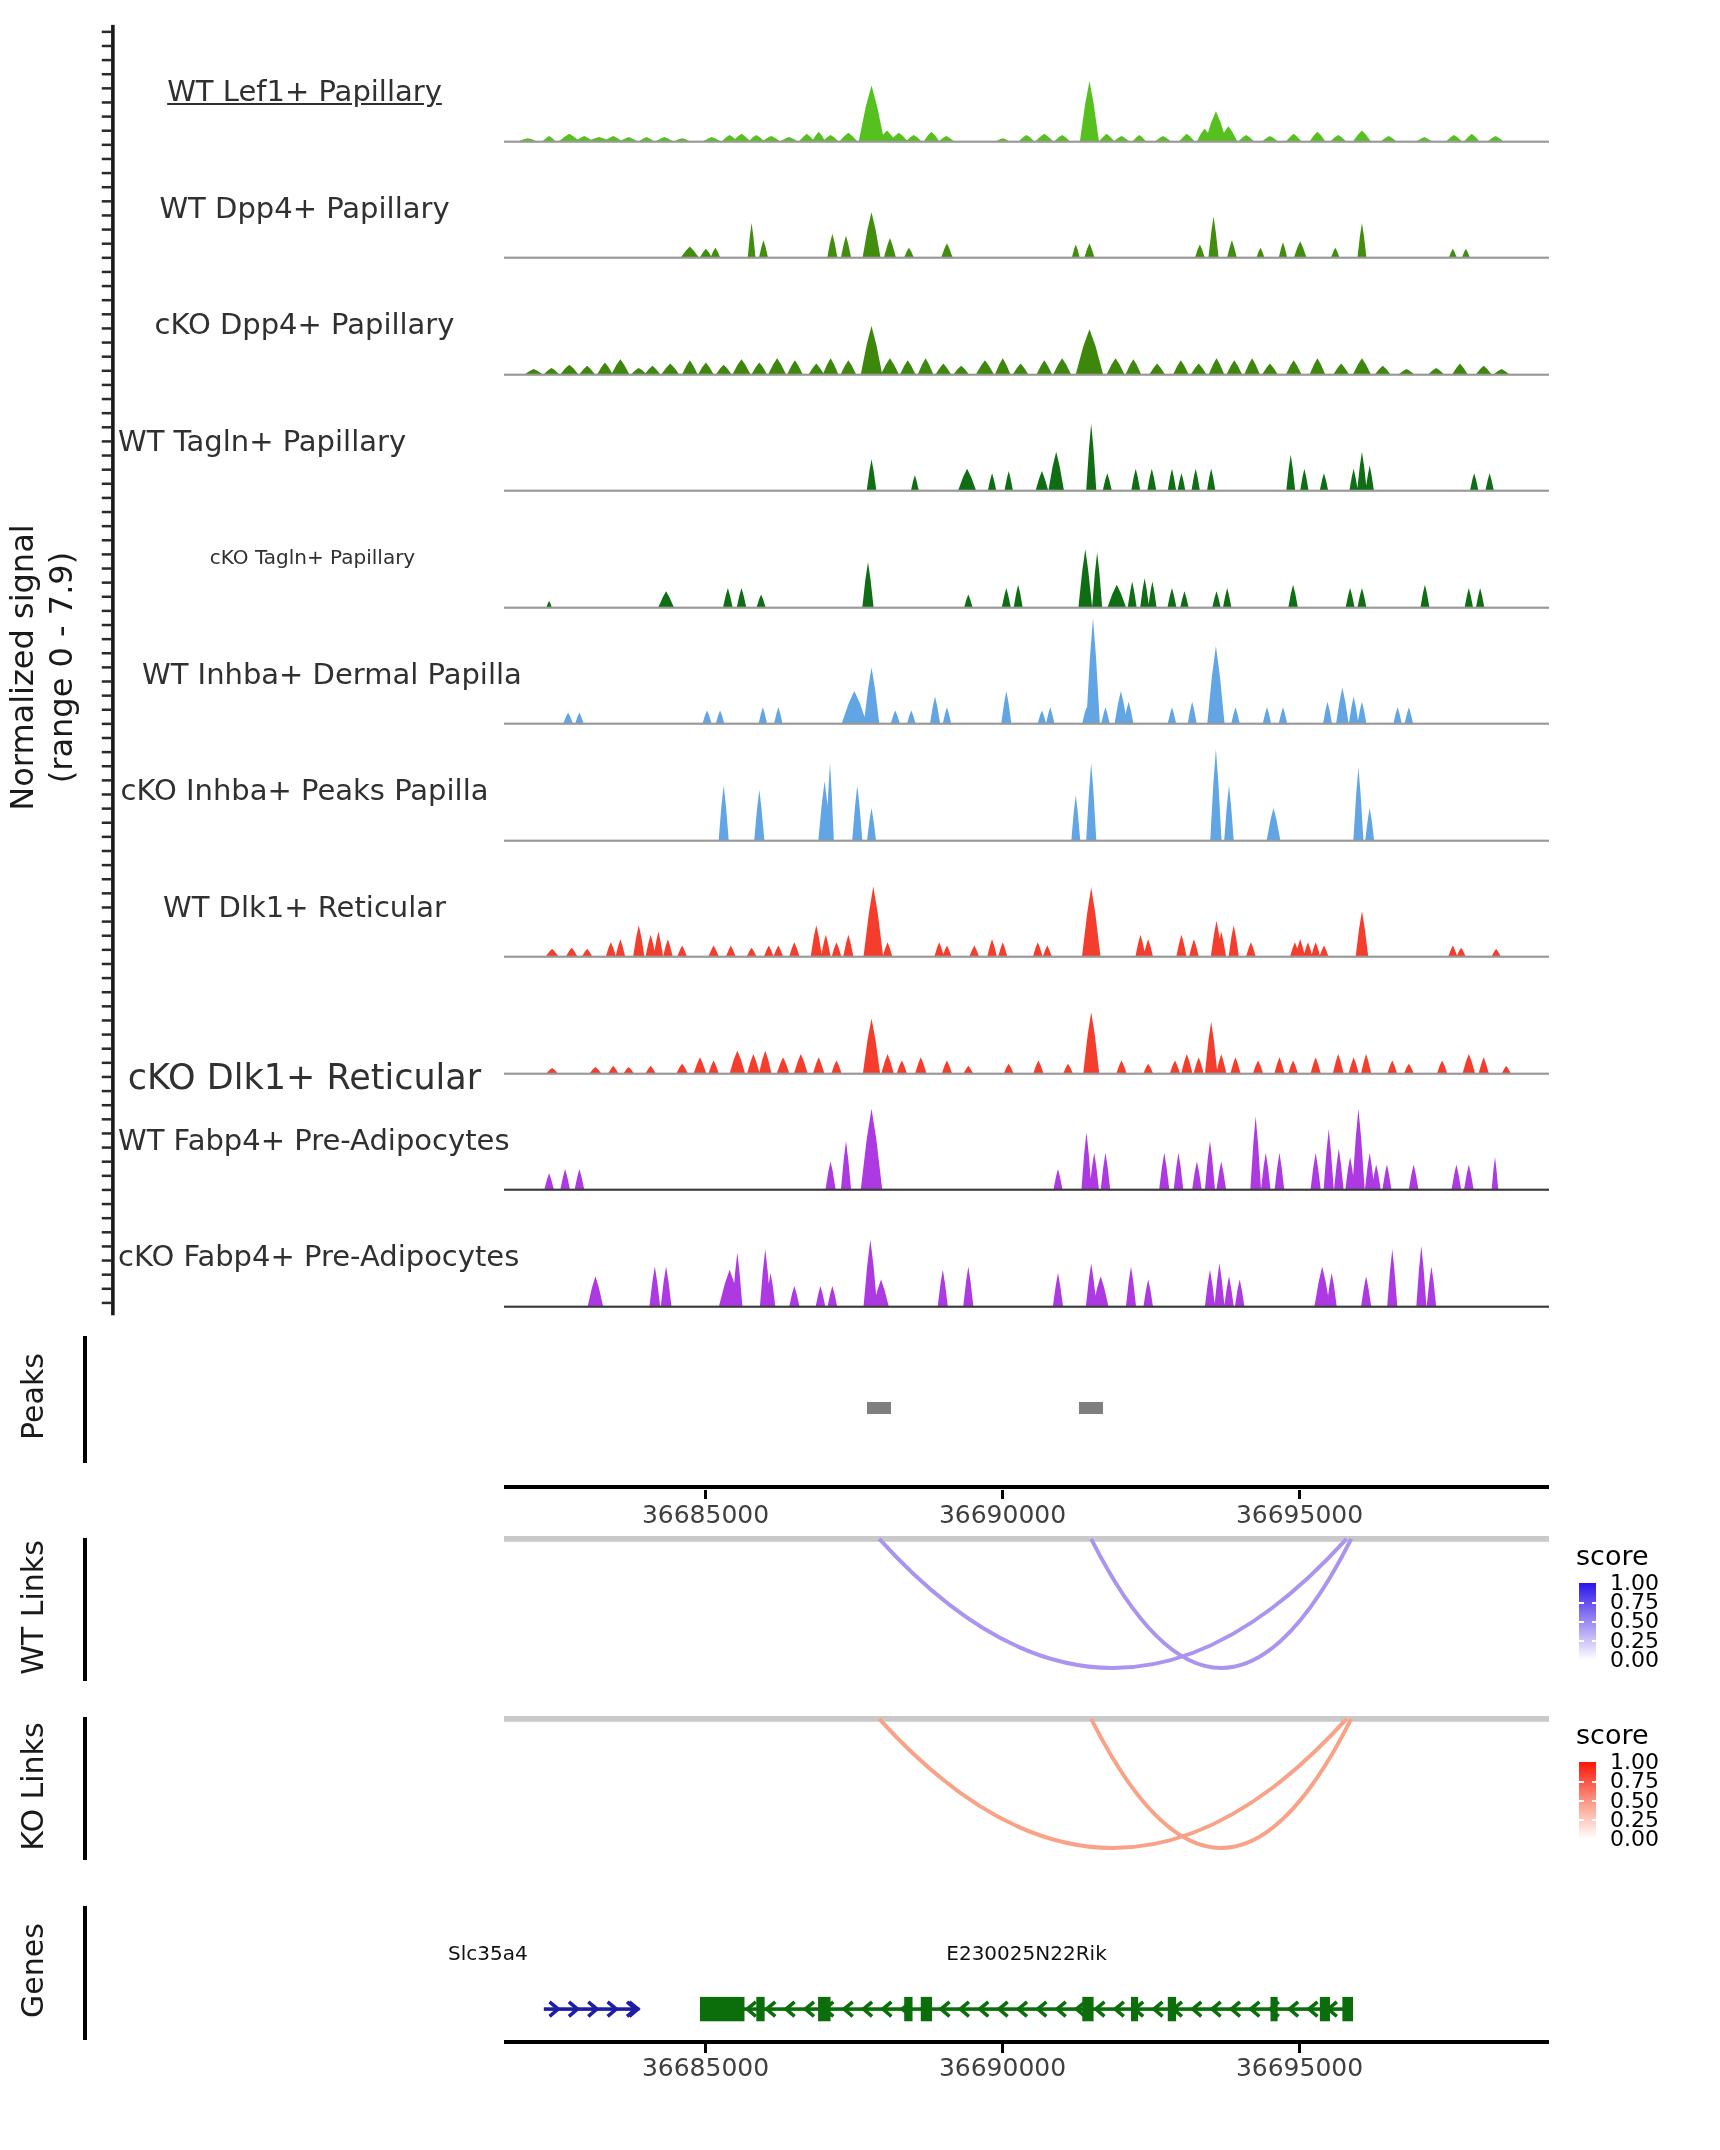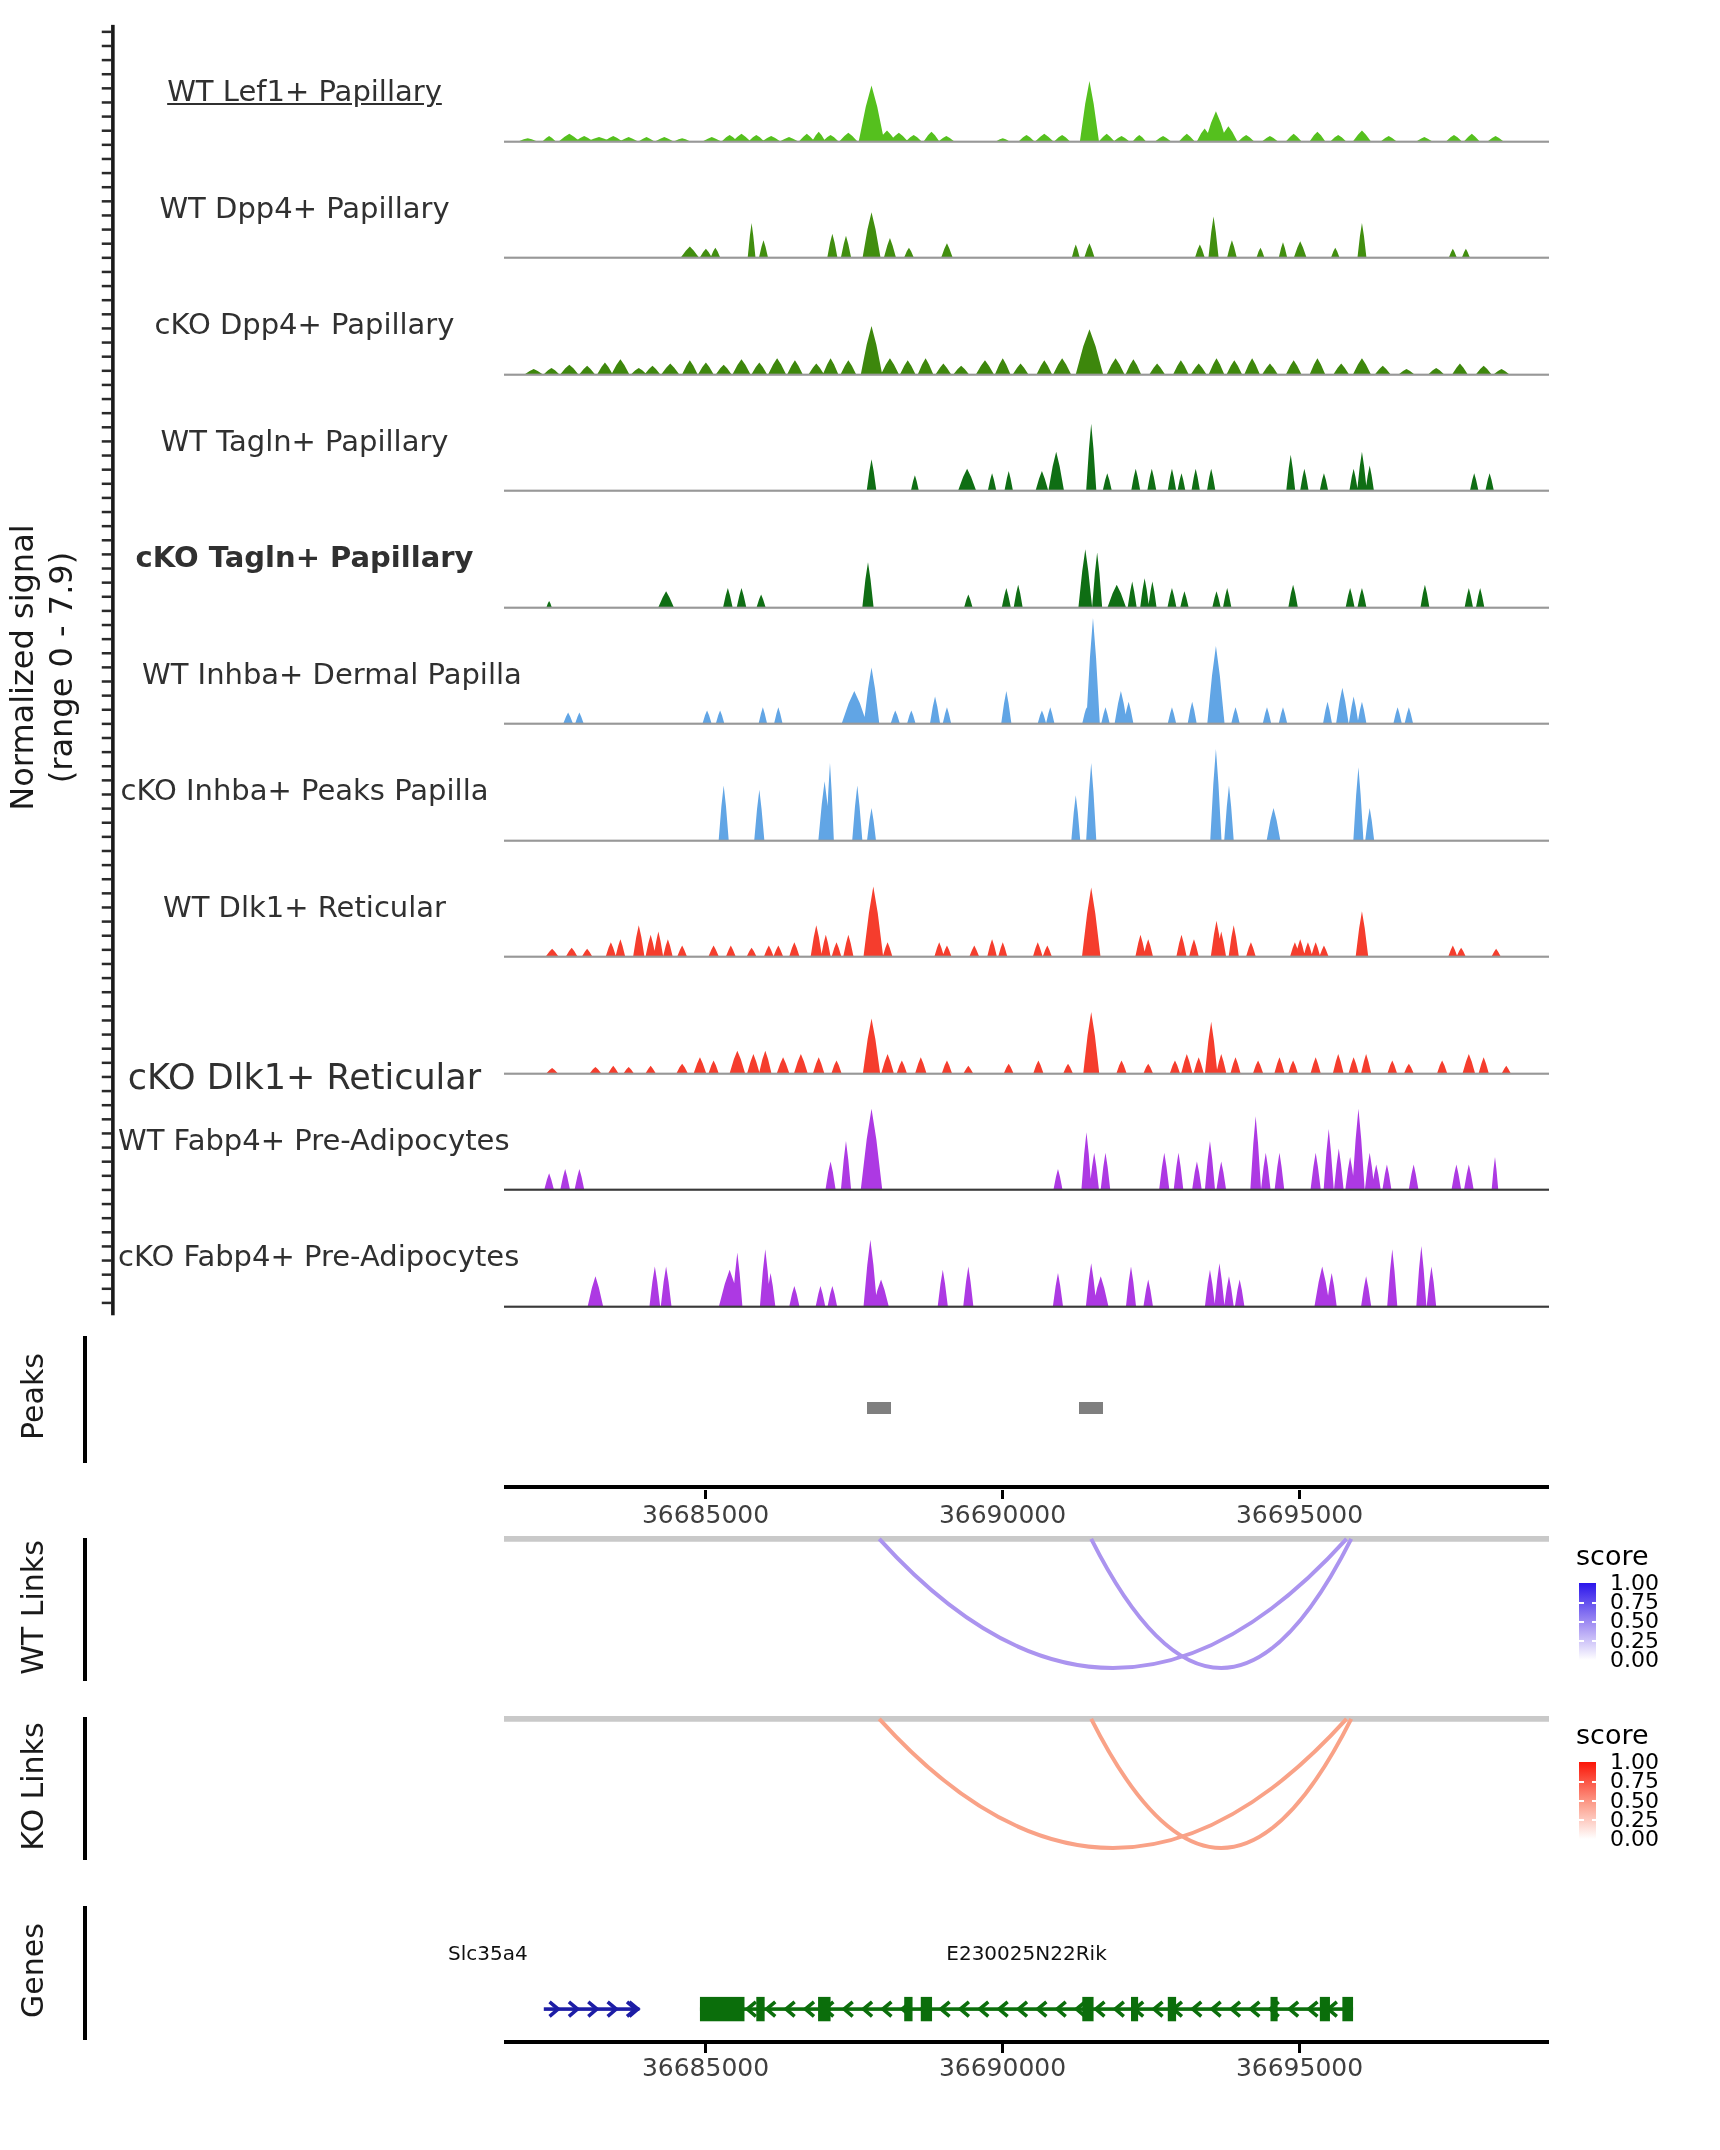--- a/index.html
+++ b/index.html
@@ -121,26 +121,26 @@
       <div style="position: absolute; left: 118px; top: 190px; width: 373px; text-align: center; font-size: 29px; line-height: 37px; color: rgb(48, 48, 48); white-space: nowrap;">WT Dpp4+ Papillary</div>
       <svg width="1045" height="112" viewBox="0 0 1457 156" style="position: absolute; left: 504px; top: 149px; overflow: visible;">
         <path d="M246.7,151 L253.5,141.7 L259.1,136 L264.7,141.7 L271.5,151 Z M273.2,151 L277.7,143.6 L281.5,139 L285.2,143.6 L289.7,151 Z M288.1,151 L291.7,142.6 L294.7,137.5 L297.7,142.6 L301.3,151 Z M339.8,151 L342.8,121.2 L345.2,103 L347.6,121.2 L350.6,151 Z M355.6,151 L359,136.1 L361.8,127 L364.6,136.1 L368,151 Z M450.8,151 L454.6,130.5 L457.8,118 L461,130.5 L464.8,151 Z M469.8,151 L473.7,132.4 L476.8,121 L480,132.4 L483.9,151 Z M500,151 L506.8,111.9 L512.4,88 L518,111.9 L524.9,151 Z M529.8,151 L534.4,134.3 L538.1,124 L541.8,134.3 L546.4,151 Z M558,151 L561.6,142.6 L564.6,137.5 L567.6,142.6 L571.2,151 Z M609.7,151 L614,138.9 L617.6,131.5 L621.1,138.9 L625.4,151 Z M791.8,151 L794.8,139.8 L797.2,133 L799.6,139.8 L802.6,151 Z M809.2,151 L813.1,138.9 L816.3,131.5 L819.4,138.9 L823.3,151 Z M963.6,151 L967.2,139.8 L970.2,133 L973.2,139.8 L976.9,151 Z M982.2,151 L986.1,115.7 L989.3,94 L992.4,115.7 L996.3,151 Z M1008.3,151 L1012,136.1 L1014.9,127 L1017.9,136.1 L1021.6,151 Z M1049.3,151 L1052.2,142.6 L1054.7,137.5 L1057.1,142.6 L1060.1,151 Z M1080.3,151 L1083.5,138 L1086.1,130 L1088.7,138 L1091.9,151 Z M1101.4,151 L1106.2,137.1 L1110.1,128.5 L1114,137.1 L1118.8,151 Z M1153.2,151 L1156.4,142.6 L1159,137.5 L1161.6,142.6 L1164.8,151 Z M1190,151 L1193.4,121.2 L1196.2,103 L1199,121.2 L1202.4,151 Z M1317.5,151 L1320.5,143.6 L1322.9,139 L1325.3,143.6 L1328.3,151 Z M1335.7,151 L1338.7,143.6 L1341.1,139 L1343.5,143.6 L1346.5,151 Z " fill="#418e0f"></path>
         <rect x="0" y="150" width="1457" height="3" fill="#989898"></rect>
       </svg>
       <div style="position: absolute; left: 118px; top: 306px; width: 373px; text-align: center; font-size: 29px; line-height: 37px; color: rgb(48, 48, 48); white-space: nowrap;">cKO Dpp4+ Papillary</div>
       <svg width="1045" height="112" viewBox="0 0 1457 156" style="position: absolute; left: 504px; top: 266px; overflow: visible;">
         <path d="M29,151 L35.8,146.4 L41.4,143.5 L47,146.4 L53.8,151 Z M55.5,151 L61.4,145.4 L66.2,142 L71.1,145.4 L77,151 Z M78.6,151 L85.5,142.6 L91.1,137.5 L96.7,142.6 L103.5,151 Z M105.1,151 L111.1,143.6 L115.9,139 L120.7,143.6 L126.7,151 Z M130,151 L135.9,140.8 L140.7,134.5 L145.6,140.8 L151.5,151 Z M149.8,151 L156.7,138 L162.3,130 L167.8,138 L174.7,151 Z M177.2,151 L183.1,145.4 L187.9,142 L192.8,145.4 L198.7,151 Z M196.2,151 L202.1,143.6 L207,139 L211.8,143.6 L217.7,151 Z M219.4,151 L226.2,141.7 L231.8,136 L237.4,141.7 L244.2,151 Z M248.4,151 L254.3,138.9 L259.1,131.5 L264,138.9 L269.9,151 Z M270.7,151 L276.6,140.8 L281.5,134.5 L286.3,140.8 L292.2,151 Z M295.5,151 L301.5,142.6 L306.3,137.5 L311.1,142.6 L317.1,151 Z M318.7,151 L325.5,138 L331.1,130 L336.7,138 L343.6,151 Z M345.2,151 L351.1,140.8 L356,134.5 L360.8,140.8 L366.7,151 Z M368.4,151 L375.2,137.1 L380.8,128.5 L386.4,137.1 L393.2,151 Z M394.9,151 L400.8,138.9 L405.6,131.5 L410.5,138.9 L416.4,151 Z M424.7,151 L430.6,141.7 L435.4,136 L440.3,141.7 L446.2,151 Z M444.6,151 L450.5,137.1 L455.3,128.5 L460.2,137.1 L466.1,151 Z M469.4,151 L475.3,138.9 L480.1,131.5 L485,138.9 L490.9,151 Z M497.5,151 L505.7,109.2 L512.4,83.5 L519.1,109.2 L527.3,151 Z M525.7,151 L532.5,137.1 L538.1,128.5 L543.7,137.1 L550.5,151 Z M552.2,151 L558.1,138.9 L562.9,131.5 L567.8,138.9 L573.7,151 Z M577,151 L582.9,137.1 L587.8,128.5 L592.6,137.1 L598.5,151 Z M601.8,151 L607.8,141.7 L612.6,136 L617.4,141.7 L623.4,151 Z M626.7,151 L632.6,143.6 L637.4,139 L642.3,143.6 L648.2,151 Z M658.1,151 L665,138.9 L670.6,131.5 L676.1,138.9 L683,151 Z M684.6,151 L690.5,137.1 L695.4,128.5 L700.2,137.1 L706.1,151 Z M709.5,151 L715.4,141.7 L720.2,136 L725.1,141.7 L731,151 Z M742.6,151 L748.5,138.9 L753.3,131.5 L758.2,138.9 L764.1,151 Z M765.8,151 L772.6,137.1 L778.2,128.5 L783.8,137.1 L790.6,151 Z M797.2,151 L807.7,111.9 L816.3,88 L824.8,111.9 L835.3,151 Z M840.3,151 L847.1,137.1 L852.7,128.5 L858.3,137.1 L865.1,151 Z M866.7,151 L872.7,138 L877.5,130 L882.4,138 L888.3,151 Z M899.9,151 L905.8,141.7 L910.6,136 L915.5,141.7 L921.4,151 Z M933,151 L938.9,138.9 L943.7,131.5 L948.6,138.9 L954.5,151 Z M957.8,151 L963.7,141.7 L968.6,136 L973.4,141.7 L979.3,151 Z M982.6,151 L988.6,137.1 L993.4,128.5 L998.3,137.1 L1004.2,151 Z M1007.5,151 L1013.4,138.9 L1018.2,131.5 L1023.1,138.9 L1029,151 Z M1032.3,151 L1038.2,137.1 L1043.1,128.5 L1047.9,137.1 L1053.8,151 Z M1057.2,151 L1063.1,141.7 L1067.9,136 L1072.8,141.7 L1078.7,151 Z M1090.3,151 L1096.2,138.9 L1101,131.5 L1105.9,138.9 L1111.8,151 Z M1123.4,151 L1129.3,137.1 L1134.1,128.5 L1139,137.1 L1144.9,151 Z M1156.5,151 L1162.4,141.7 L1167.3,136 L1172.1,141.7 L1178,151 Z M1183.8,151 L1190.6,137.1 L1196.2,128.5 L1201.8,137.1 L1208.6,151 Z M1214.4,151 L1220.4,143.6 L1225.2,139 L1230,143.6 L1236,151 Z M1247.6,151 L1253.5,146.4 L1258.3,143.5 L1263.2,146.4 L1269.1,151 Z M1288.9,151 L1294.9,145.4 L1299.7,142 L1304.6,145.4 L1310.5,151 Z M1322.1,151 L1328,141.7 L1332.8,136 L1337.7,141.7 L1343.6,151 Z M1355.2,151 L1361.1,143.6 L1365.9,139 L1370.8,143.6 L1376.7,151 Z M1380,151 L1385.9,146.4 L1390.8,143.5 L1395.6,146.4 L1401.5,151 Z " fill="#3d870c"></path>
         <rect x="0" y="150" width="1457" height="3" fill="#989898"></rect>
       </svg>
-      <div style="position: absolute; left: 118px; top: 423px; width: 373px; text-align: center; font-size: 29px; line-height: 37px; color: rgb(48, 48, 48); white-space: nowrap;">WT Tagln+ Papillary</div>
+      <div style="position: absolute; left: 118px; top: 423px; width: 373px; text-align: left; font-size: 29px; line-height: 37px; color: rgb(48, 48, 48); white-space: nowrap;">WT Tagln+ Papillary</div>
       <svg width="1045" height="112" viewBox="0 0 1457 156" style="position: absolute; left: 504px; top: 382px; overflow: visible;">
         <path d="M505.8,151 L509.5,124 L512.4,107.5 L515.4,124 L519.1,151 Z M567.5,151 L570.4,138 L572.9,130 L575.3,138 L578.2,151 Z M633.3,151 L640.1,132.4 L645.7,121 L651.3,132.4 L658.1,151 Z M674.7,151 L677.9,136.1 L680.5,127 L683.1,136.1 L686.3,151 Z M697.9,151 L701.1,134.3 L703.7,124 L706.3,134.3 L709.5,151 Z M741.3,151 L746.1,134.3 L750,124 L753.9,134.3 L758.7,151 Z M759.1,151 L765,117.5 L769.9,97 L774.7,117.5 L780.7,151 Z M811.7,151 L815.6,93.3 L818.7,58 L821.9,93.3 L825.8,151 Z M834.9,151 L838.3,136.1 L841.1,127 L843.9,136.1 L847.3,151 Z M874.6,151 L878,132.4 L880.8,121 L883.6,132.4 L887,151 Z M897,151 L900.4,132.4 L903.2,121 L906,132.4 L909.4,151 Z M925.5,151 L928.7,132.4 L931.3,121 L933.9,132.4 L937.1,151 Z M939.2,151 L942.1,136.1 L944.6,127 L947,136.1 L949.9,151 Z M958.6,151 L961.8,132.4 L964.4,121 L967,132.4 L970.2,151 Z M980.2,151 L983.4,132.4 L986,121 L988.6,132.4 L991.8,151 Z M1090.7,151 L1094.1,120.3 L1096.9,101.5 L1099.7,120.3 L1103.1,151 Z M1110.1,151 L1113.3,132.4 L1115.9,121 L1118.5,132.4 L1121.7,151 Z M1137.5,151 L1140.6,136.1 L1143.2,127 L1145.9,136.1 L1149,151 Z M1178.8,151 L1182,132.4 L1184.6,121 L1187.2,132.4 L1190.4,151 Z M1189.6,151 L1193.2,117.5 L1196.2,97 L1199.2,117.5 L1202.9,151 Z M1201.2,151 L1204.4,129.6 L1207,116.5 L1209.6,129.6 L1212.8,151 Z M1346.9,151 L1350.1,136.1 L1352.7,127 L1355.3,136.1 L1358.5,151 Z M1368.4,151 L1371.6,136.1 L1374.2,127 L1376.8,136.1 L1380,151 Z " fill="#0f6e14"></path>
         <rect x="0" y="150" width="1457" height="3" fill="#989898"></rect>
       </svg>
-      <div style="position: absolute; left: 118px; top: 539px; width: 373px; text-align: center; font-size: 29px; line-height: 37px; color: rgb(48, 48, 48); white-space: nowrap; font-weight: bold;">cKO Tagln+ Papillary</div>
+      <div style="position: absolute; left: 126px; top: 539px; width: 373px; text-align: center; font-size: 20px; line-height: 37px; color: rgb(48, 48, 48); white-space: nowrap;">cKO Tagln+ Papillary</div>
       <svg width="1045" height="112" viewBox="0 0 1457 156" style="position: absolute; left: 504px; top: 499px; overflow: visible;">
         <path d="M59.2,151 L61.2,145.4 L62.9,142 L64.6,145.4 L66.6,151 Z M215.2,151 L221.2,137.1 L226,128.5 L230.8,137.1 L236.8,151 Z M305.5,151 L309.1,134.3 L312.1,124 L315.1,134.3 L318.7,151 Z M324.5,151 L328.2,134.3 L331.1,124 L334.1,134.3 L337.8,151 Z M352.2,151 L355.7,139.8 L358.5,133 L361.2,139.8 L364.7,151 Z M499.6,151 L503.9,111.9 L507.5,88 L511,111.9 L515.3,151 Z M641.6,151 L644.8,139.8 L647.4,133 L650,139.8 L653.2,151 Z M694.1,151 L697.6,134.3 L700.4,124 L703.1,134.3 L706.6,151 Z M710.7,151 L714.1,131.5 L716.9,119.5 L719.7,131.5 L723.1,151 Z M800.9,151 L806.2,100.8 L810.5,70 L814.7,100.8 L820,151 Z M820,151 L823.8,103.6 L827,74.5 L830.2,103.6 L834,151 Z M841.5,151 L848.6,131.5 L854.3,119.5 L860.1,131.5 L867.2,151 Z M869.6,151 L873.1,128.7 L875.9,115 L878.6,128.7 L882.1,151 Z M887,151 L890.4,125.9 L893.2,110.5 L896,125.9 L899.4,151 Z M898.2,151 L901.4,128.7 L904,115 L906.6,128.7 L909.8,151 Z M925.1,151 L928.5,134.3 L931.3,124 L934.1,134.3 L937.5,151 Z M942.9,151 L946.1,137.1 L948.7,128.5 L951.3,137.1 L954.5,151 Z M987.6,151 L990.8,137.1 L993.4,128.5 L996,137.1 L999.2,151 Z M1002.5,151 L1005.7,134.3 L1008.3,124 L1010.9,134.3 L1014.1,151 Z M1093.6,151 L1097.2,131.5 L1100.2,119.5 L1103.2,131.5 L1106.8,151 Z M1173.5,151 L1176.9,134.3 L1179.7,124 L1182.5,134.3 L1185.9,151 Z M1190,151 L1193.4,134.3 L1196.2,124 L1199,134.3 L1202.4,151 Z M1277.8,151 L1281.2,131.5 L1284,119.5 L1286.8,131.5 L1290.2,151 Z M1339.4,151 L1342.6,134.3 L1345.2,124 L1347.8,134.3 L1351,151 Z M1355.2,151 L1358.4,134.3 L1361,124 L1363.6,134.3 L1366.8,151 Z " fill="#0f6e14"></path>
         <rect x="0" y="150" width="1457" height="3" fill="#989898"></rect>
       </svg>
       <div style="position: absolute; left: 118px; top: 656px; width: 373px; text-align: center; font-size: 29px; line-height: 37px; color: rgb(48, 48, 48); white-space: nowrap; margin-left: 24px;">WT Inhba+ Dermal Papilla</div>
       <svg width="1045" height="112" viewBox="0 0 1457 156" style="position: absolute; left: 504px; top: 615px; overflow: visible;">
         <path d="M82.8,151 L86.4,141.7 L89.4,136 L92.4,141.7 L96,151 Z M99.3,151 L102.5,141.7 L105.1,136 L107.7,141.7 L110.9,151 Z M276.9,151 L280.3,139.8 L283.1,133 L285.9,139.8 L289.3,151 Z M295.5,151 L298.7,139.8 L301.3,133 L303.9,139.8 L307.1,151 Z M355.1,151 L358.3,137.1 L360.9,128.5 L363.5,137.1 L366.7,151 Z M376.7,151 L379.9,137.1 L382.5,128.5 L385.1,137.1 L388.3,151 Z M471,151 L480.6,123.1 L488.4,106 L496.2,123.1 L505.8,151 Z M501.7,151 L507.6,102.6 L512.4,73 L517.3,102.6 L523.2,151 Z M539.3,151 L542.8,139.8 L545.5,133 L548.3,139.8 L551.8,151 Z M562.1,151 L565.3,139.8 L567.9,133 L570.5,139.8 L573.7,151 Z M594,151 L597.8,127.8 L601,113.5 L604.2,127.8 L608,151 Z M611.8,151 L615,137.1 L617.6,128.5 L620.2,137.1 L623.4,151 Z M693.3,151 L697.2,123.1 L700.4,106 L703.5,123.1 L707.4,151 Z M744.2,151 L747.4,139.8 L750,133 L752.6,139.8 L755.8,151 Z M755.8,151 L759,137.1 L761.6,128.5 L764.2,137.1 L767.4,151 Z M806.3,151 L809.5,137.1 L812.1,128.5 L814.7,137.1 L817.9,151 Z M811.7,151 L816.9,59.9 L821.2,4 L825.5,59.9 L830.7,151 Z M832.8,151 L836,137.1 L838.6,128.5 L841.2,137.1 L844.4,151 Z M851.4,151 L856.2,123.1 L860.1,106 L864,123.1 L868.8,151 Z M864.3,151 L867.9,132.4 L870.9,121 L873.9,132.4 L877.5,151 Z M925.5,151 L928.7,137.1 L931.3,128.5 L933.9,137.1 L937.1,151 Z M953.3,151 L956.7,132.4 L959.5,121 L962.3,132.4 L965.7,151 Z M980.6,151 L987.2,84 L992.6,43 L998,84 L1004.6,151 Z M1014.1,151 L1017.3,137.1 L1019.9,128.5 L1022.5,137.1 L1025.7,151 Z M1058,151 L1061.2,137.1 L1063.8,128.5 L1066.4,137.1 L1069.6,151 Z M1080.3,151 L1083.5,137.1 L1086.1,128.5 L1088.7,137.1 L1091.9,151 Z M1142,151 L1145.4,132.4 L1148.2,121 L1151,132.4 L1154.4,151 Z M1160.2,151 L1165,120.3 L1168.9,101.5 L1172.8,120.3 L1177.6,151 Z M1178,151 L1181.7,127.8 L1184.6,113.5 L1187.6,127.8 L1191.3,151 Z M1190,151 L1193.4,132.4 L1196.2,121 L1199,132.4 L1202.4,151 Z M1240.1,151 L1243.3,137.1 L1245.9,128.5 L1248.5,137.1 L1251.7,151 Z M1255.8,151 L1259,137.1 L1261.6,128.5 L1264.2,137.1 L1267.4,151 Z " fill="#61a5e5"></path>
         <rect x="0" y="150" width="1457" height="3" fill="#989898"></rect>
       </svg>
       <div style="position: absolute; left: 118px; top: 772px; width: 373px; text-align: center; font-size: 29px; line-height: 37px; color: rgb(48, 48, 48); white-space: nowrap;">cKO Inhba+ Peaks Papilla</div>

